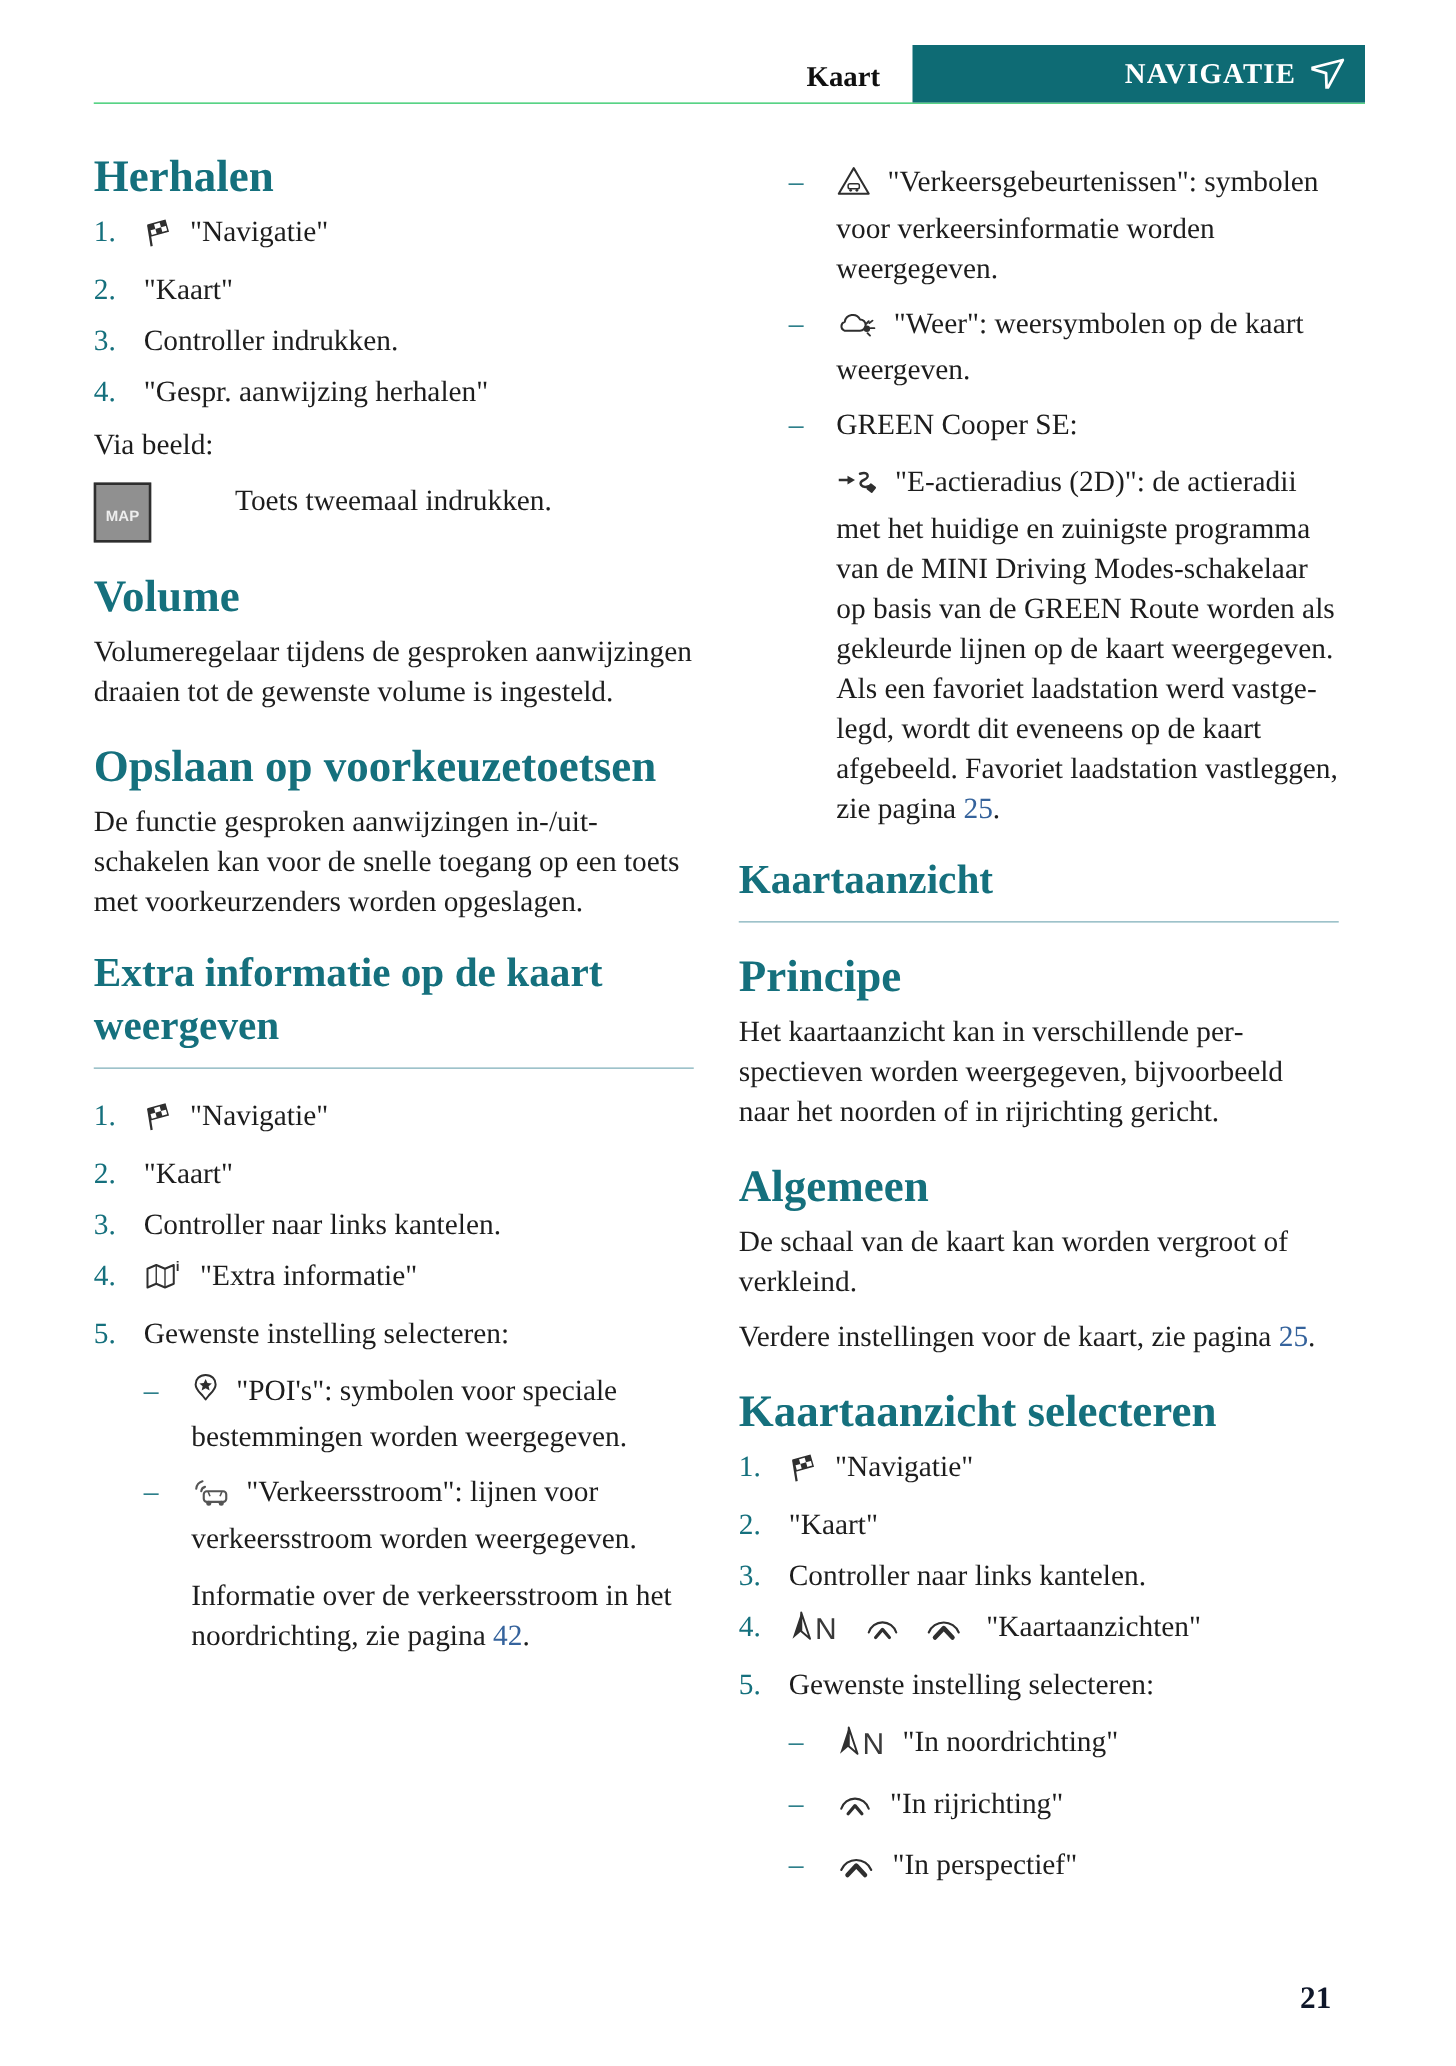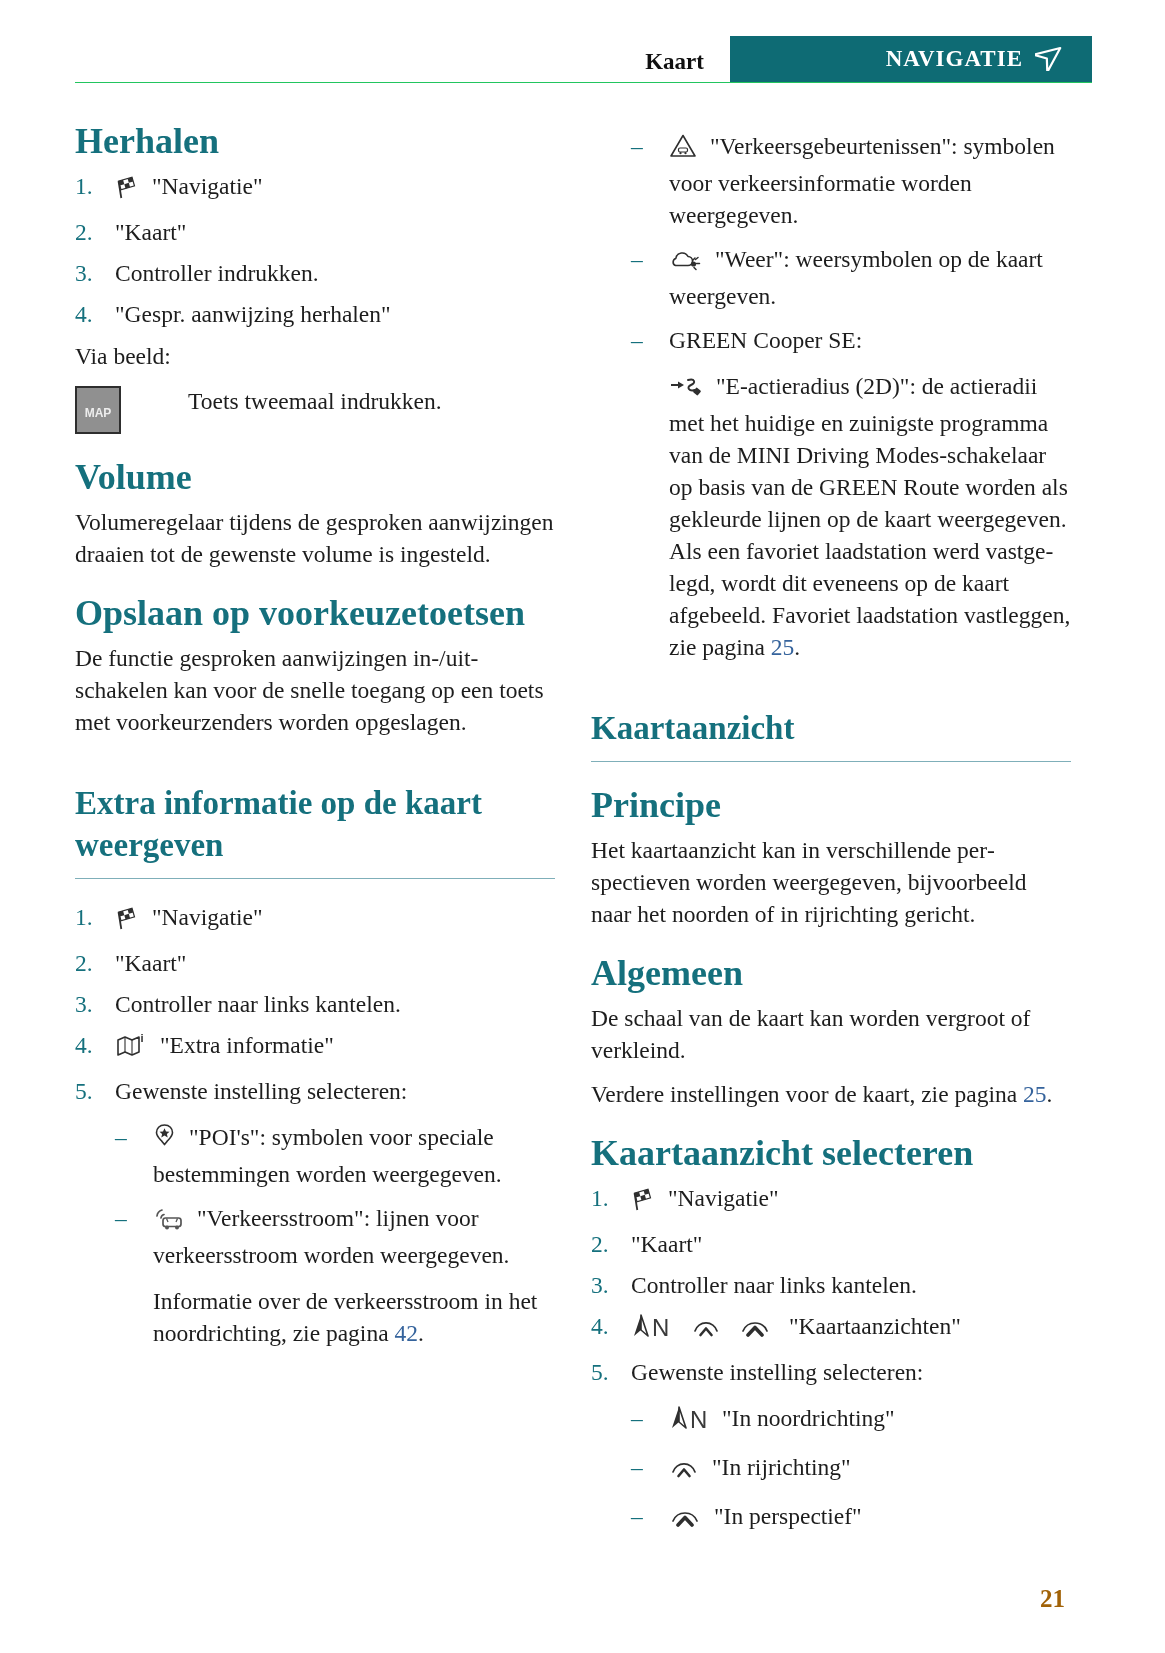--- a/index.html
+++ b/index.html
@@ -5,28 +5,28 @@
   html,body{margin:0;padding:0;background:#ffffff;}
   .page{position:relative;width:1165px;height:1653px;background:#fff;overflow:hidden;
         font-family:"Liberation Serif","DejaVu Serif",serif;color:#1d1d1d;}
 
   
   .header{position:absolute;left:75px;top:36px;width:1017px;height:46px;
           border-bottom:1px solid #22c55e;}
   .header .tab{position:absolute;right:388px;bottom:7px;font-size:23px;font-weight:bold;color:#101010;}
   .header .band{position:absolute;right:0;top:0;width:362px;height:46px;background:#0e6b74;
           box-sizing:border-box;display:flex;align-items:center;justify-content:flex-end;
-          gap:12px;padding-right:27px;color:#fff;font-weight:bold;font-size:23px;letter-spacing:1px;}
+          gap:12px;padding-right:13px;color:#fff;font-weight:bold;font-size:23px;letter-spacing:1px;}
 
   
   .col{position:absolute;top:112px;width:480px;font-size:23.5px;line-height:32px;}
   .col-left{left:75px;}
   .col-right{left:591px;}
 
-  h2{font-size:33px;line-height:42px;color:#15707d;margin:44px 0 22px;
+  h2{font-size:33px;line-height:42px;color:#15707d;margin:20px 0 22px;
      padding-bottom:12px;border-bottom:1px solid #7fafb9;font-weight:bold;}
   h3{font-size:36px;line-height:34px;color:#15707d;margin:26px 0 12px;font-weight:bold;}
   .col-left h3:first-child{margin-top:12px;}
 
   .body-par{margin:0 0 12px;}
 
   .step{position:relative;padding-left:40px;margin:0 0 9px;}
   .step .num{position:absolute;left:0;color:#15707d;}
   .icon{display:inline-block;vertical-align:-5px;margin-right:13px;}
   .icon.tight{margin-right:18px;}
@@ -41,21 +41,21 @@
   .pagelink{color:#35639c;}
 
   .via{margin:10px 0 14px;}
   .map-row{display:flex;align-items:flex-start;margin:14px 0 0;gap:47px;}
   .map-key{flex:none;width:46px;height:48px;background:#909090;border:2px solid #2e2e2e;
      box-sizing:border-box;color:#ededed;font-family:"Liberation Sans","DejaVu Sans",sans-serif;
      font-size:12px;font-weight:bold;display:flex;align-items:flex-end;justify-content:center;
      padding-bottom:3px;margin-right:20px;}
   .map-row .txt{line-height:30px;}
 
-  .page-num{position:absolute;right:100px;bottom:40px;font-size:25px;font-weight:bold;color:#a16207;}
+  .page-num{position:absolute;right:100px;bottom:40px;font-size:25px;font-weight:bold;color:#0f172a;}
 
   svg{display:inline-block;}
   .stroke{fill:none;stroke:#2f2f2f;stroke-width:1.6;stroke-linecap:round;stroke-linejoin:round;}
 </style>
 </head>
 <body>
 
 <div class="page">
 
   <div class="header">

